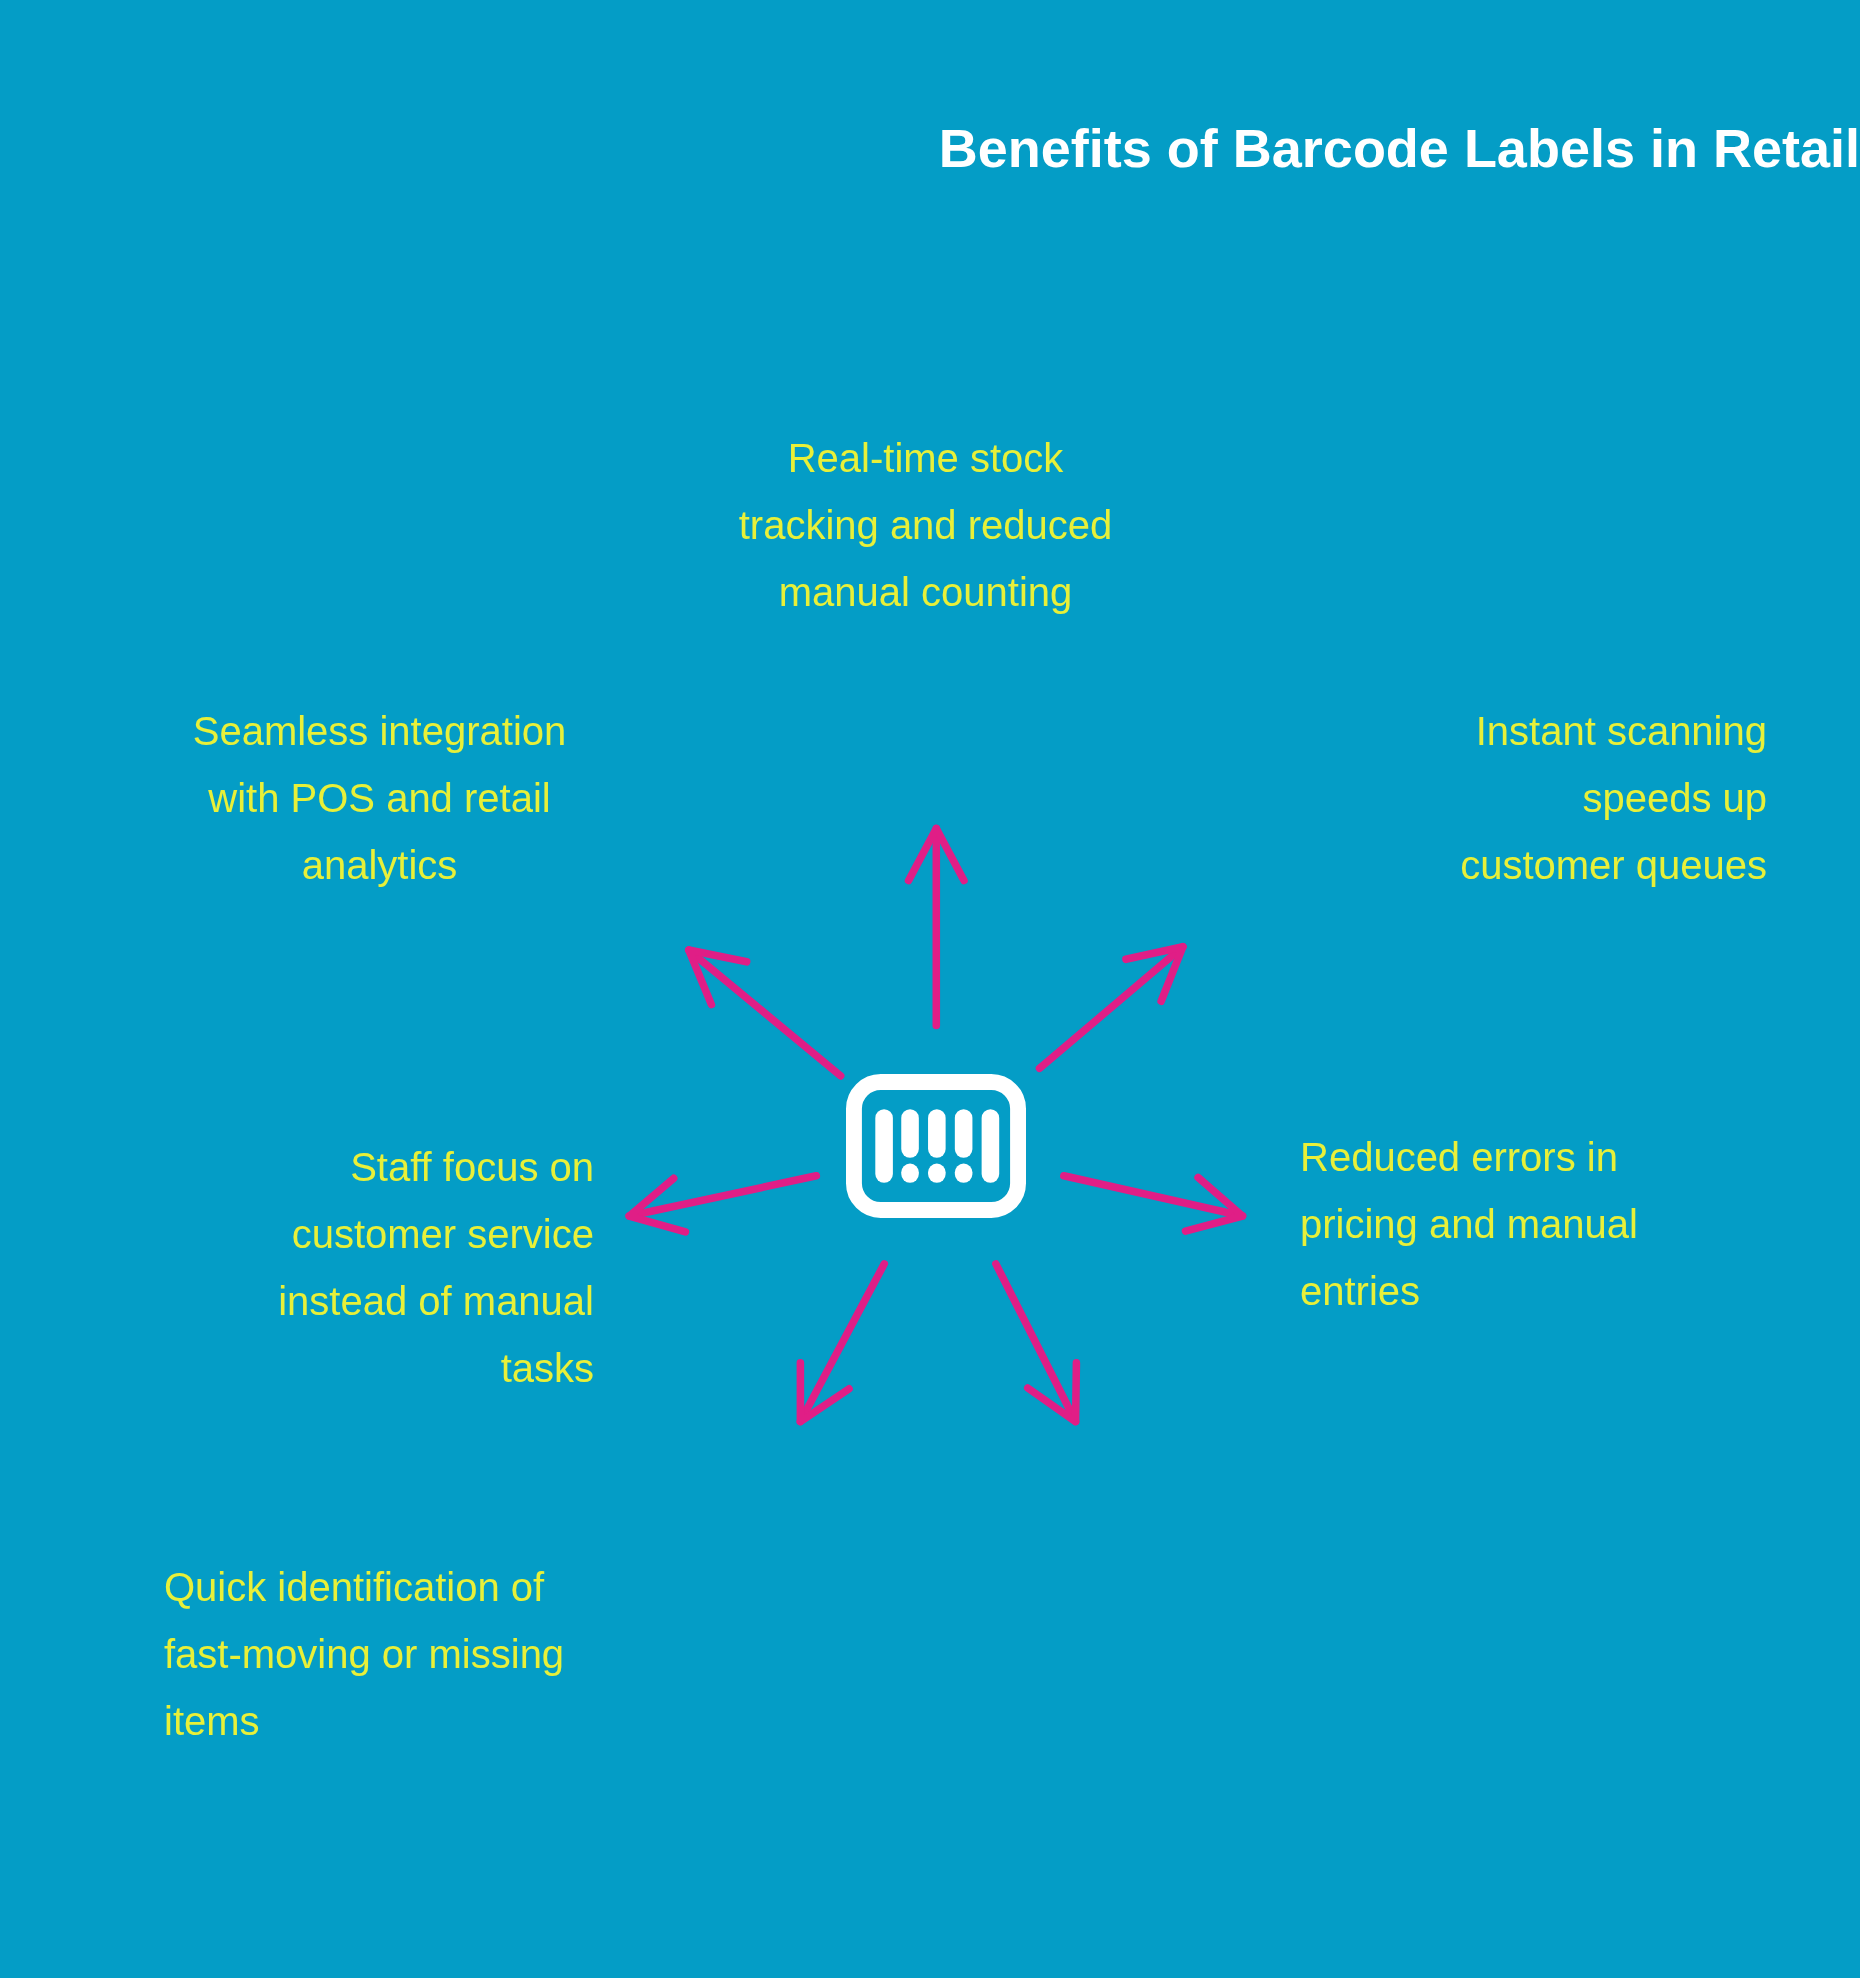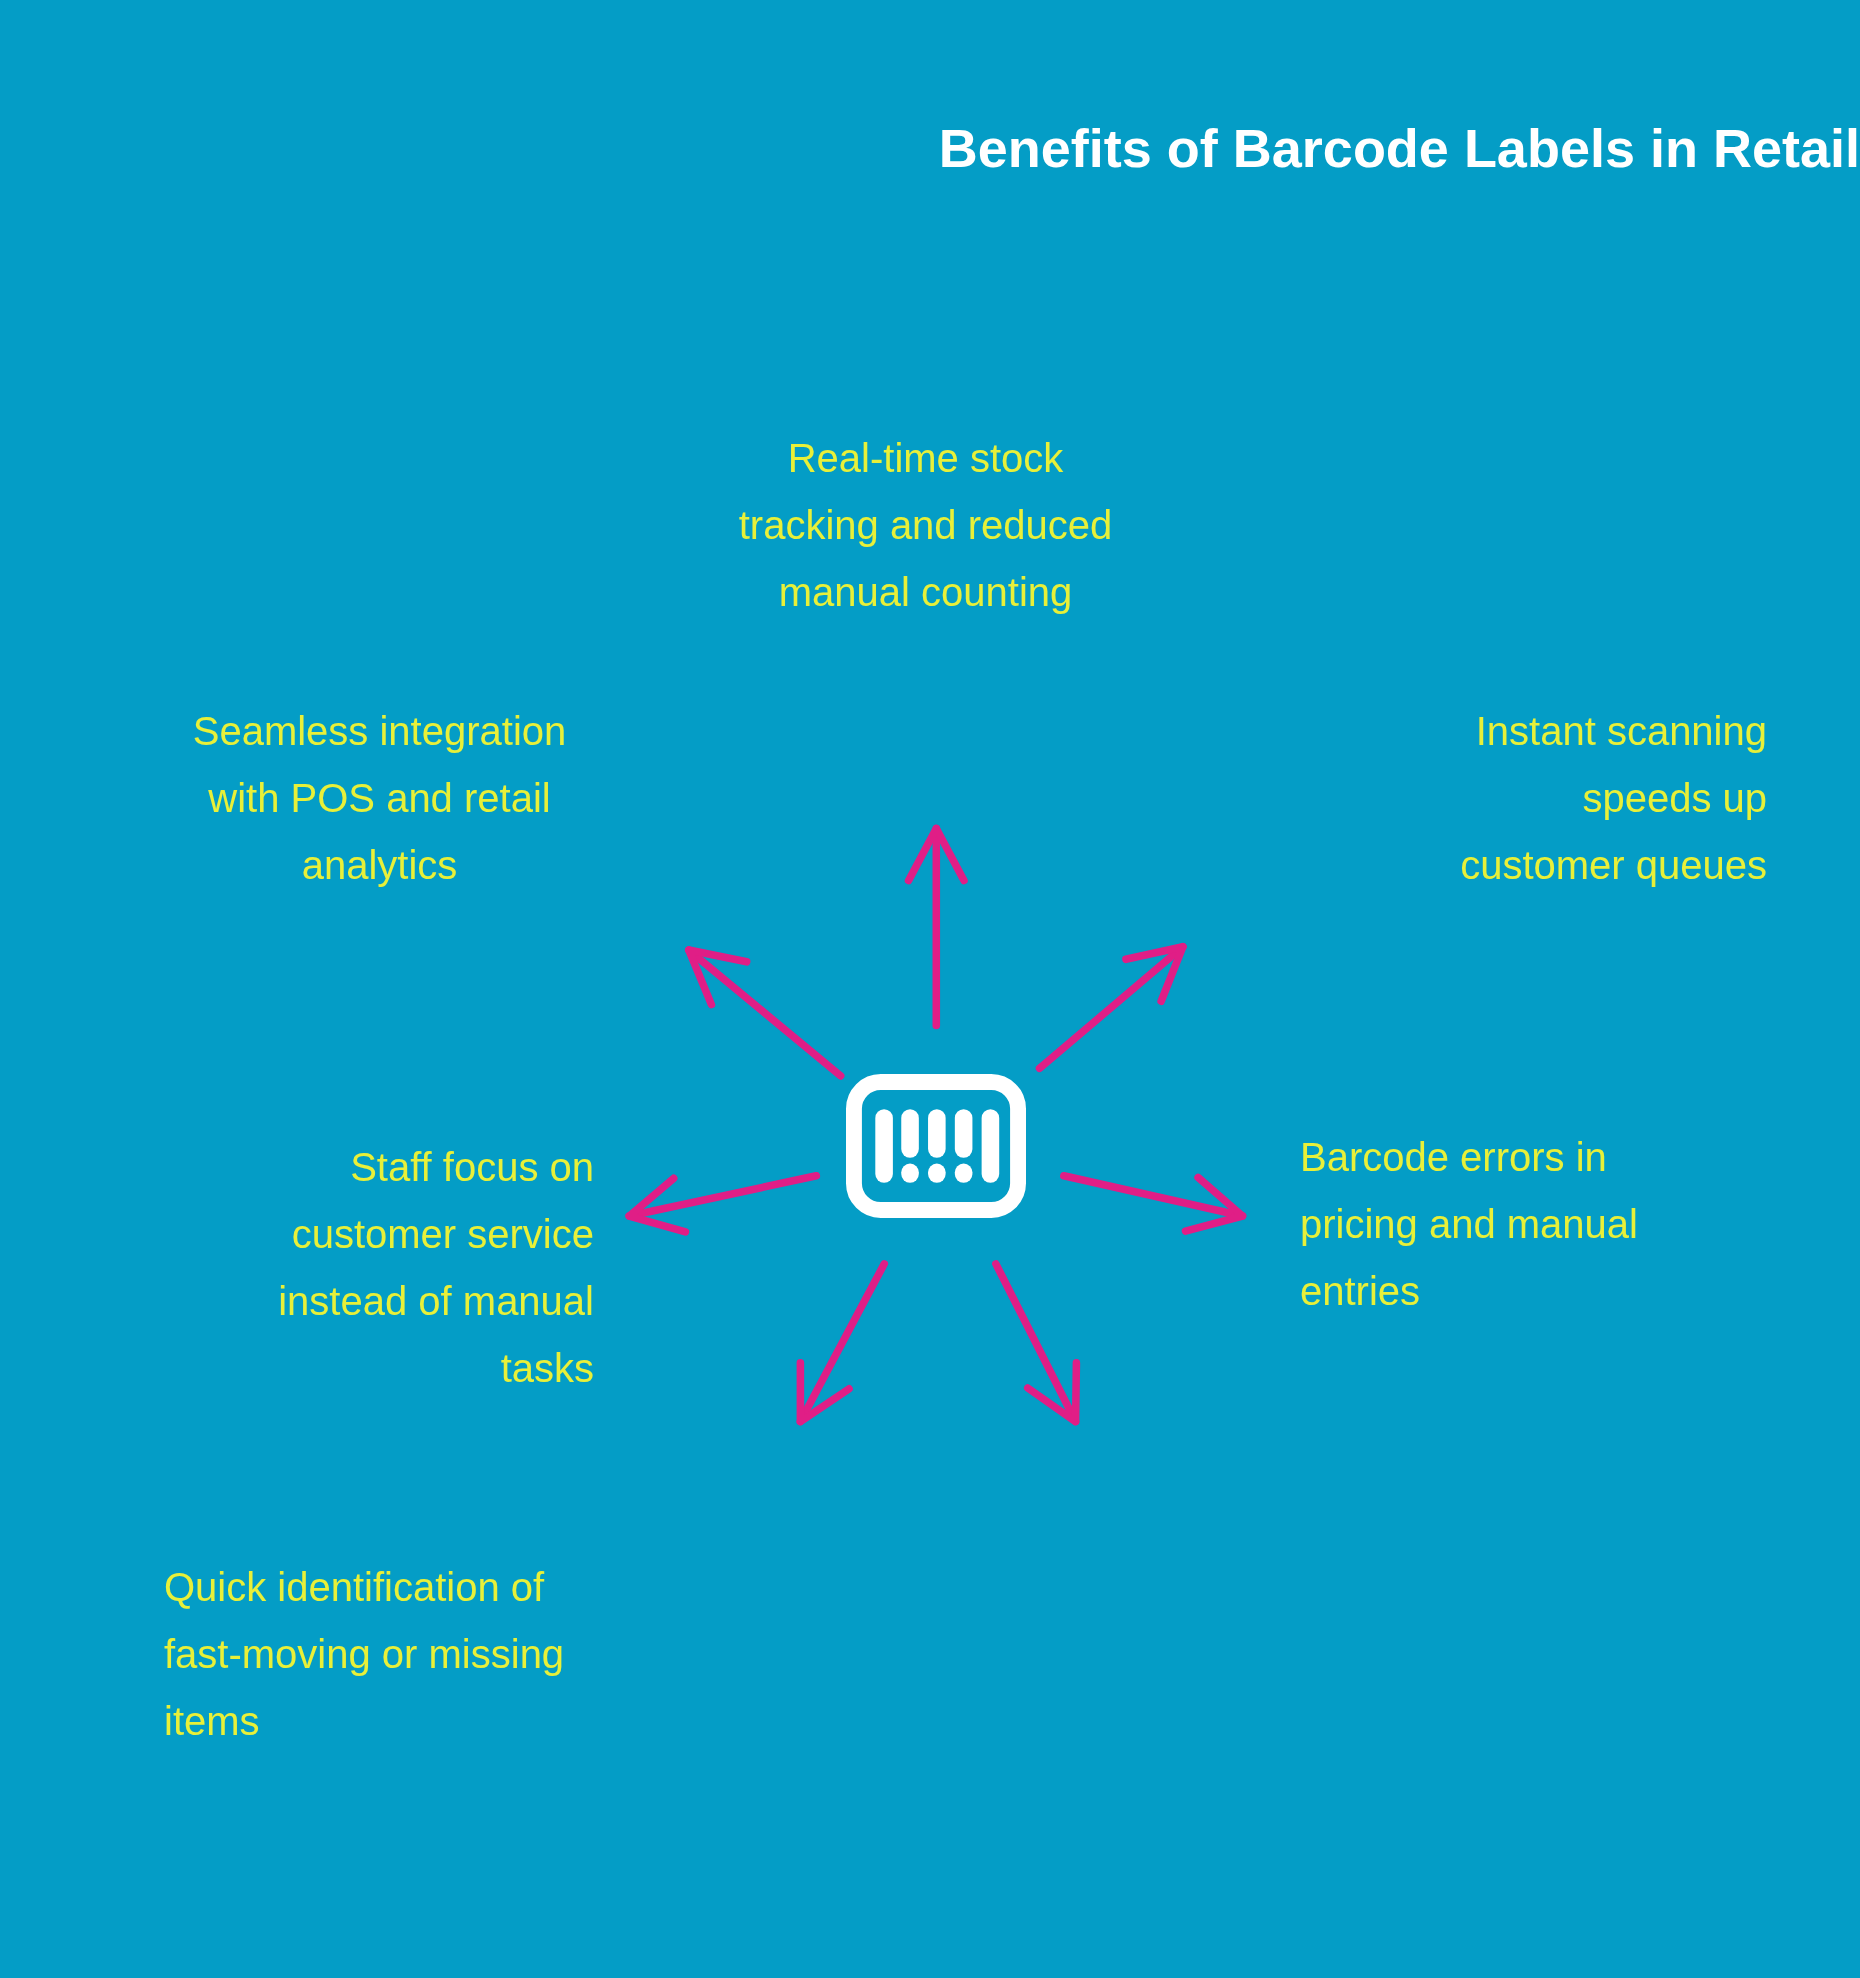--- a/index.html
+++ b/index.html
@@ -120,21 +120,21 @@
   <div class="label pos-upper-left">Seamless integration
 with POS and retail
 analytics</div>
   <div class="label pos-upper-right">Instant scanning
 speeds up
 customer queues</div>
   <div class="label pos-middle-left">Staff focus on
 customer service
 instead of manual
 tasks</div>
-  <div class="label pos-middle-right">Barcode errors in
+  <div class="label pos-middle-right">Reduced errors in
 pricing and manual
 entries</div>
   <div class="label pos-lower-left">Quick identification of
 fast-moving or missing
 items</div>
 
 </div>
 
 
 </body></html>

